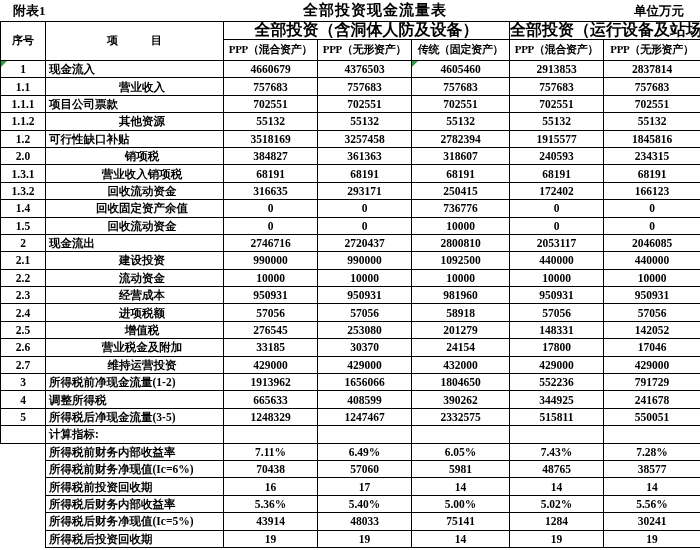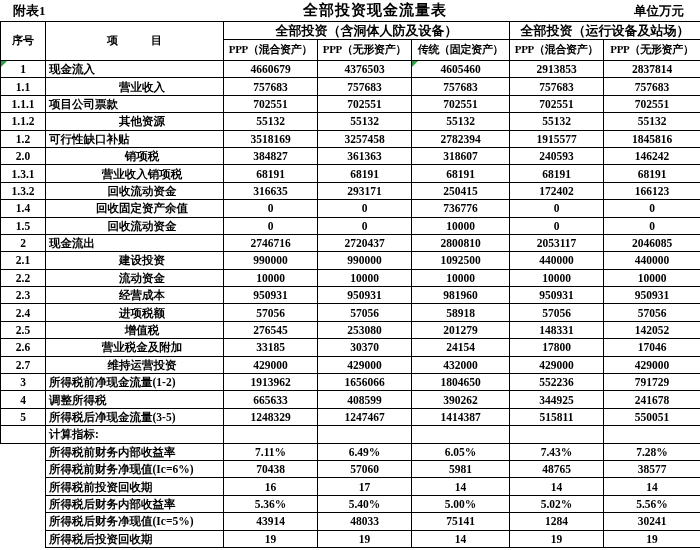--- a/index.html
+++ b/index.html
@@ -25,21 +25,21 @@
   col.c-v5{width:97px;}
   th,td{
     border:1px solid #000;padding:0;margin:0;
     font-weight:bold;line-height:1.05;
     white-space:nowrap;overflow:hidden;position:relative;
     background:#fff;
   }
   thead tr.r-group{height:18px;}
   thead tr.r-sub{height:21px;}
   th{text-align:center;vertical-align:middle;}
-  .r-group th{font-size:13px;}
+  .r-group th{font-size:16px;}
   .r-sub th{font-size:11px;letter-spacing:-0.3px;}
   th.corner{font-size:11px;}
   tbody tr{height:17.4px;}
   tbody td{font-size:11.5px;vertical-align:middle;}
   td.no-cell{text-align:center;}
   td.item-cell{text-align:left;padding-left:3px;}
   td.item-cell.ind{padding-left:15px;text-align:center;}
   td.val-cell{text-align:center;}
   td.ghost{border:none;background:transparent;}
   
@@ -129,21 +129,21 @@
     <td class="val-cell">1915577</td>
     <td class="val-cell">1845816</td>
   </tr>
       <tr>
     <td class="no-cell">2.0</td>
     <td class="item-cell ind">销项税</td>
     <td class="val-cell">384827</td>
     <td class="val-cell">361363</td>
     <td class="val-cell">318607</td>
     <td class="val-cell">240593</td>
-    <td class="val-cell">146242</td>
+    <td class="val-cell">234315</td>
   </tr>
       <tr>
     <td class="no-cell">1.3.1</td>
     <td class="item-cell ind">营业收入销项税</td>
     <td class="val-cell">68191</td>
     <td class="val-cell">68191</td>
     <td class="val-cell">68191</td>
     <td class="val-cell">68191</td>
     <td class="val-cell">68191</td>
   </tr>
@@ -262,21 +262,21 @@
     <td class="val-cell">408599</td>
     <td class="val-cell">390262</td>
     <td class="val-cell">344925</td>
     <td class="val-cell">241678</td>
   </tr>
       <tr>
     <td class="no-cell">5</td>
     <td class="item-cell">所得税后净现金流量(3-5)</td>
     <td class="val-cell">1248329</td>
     <td class="val-cell">1247467</td>
-    <td class="val-cell">1414387</td>
+    <td class="val-cell">2332575</td>
     <td class="val-cell">515811</td>
     <td class="val-cell">550051</td>
   </tr>
       <tr>
     <td class="no-cell"></td>
     <td class="item-cell">计算指标:</td>
     <td class="val-cell"></td>
     <td class="val-cell"></td>
     <td class="val-cell"></td>
     <td class="val-cell"></td>

